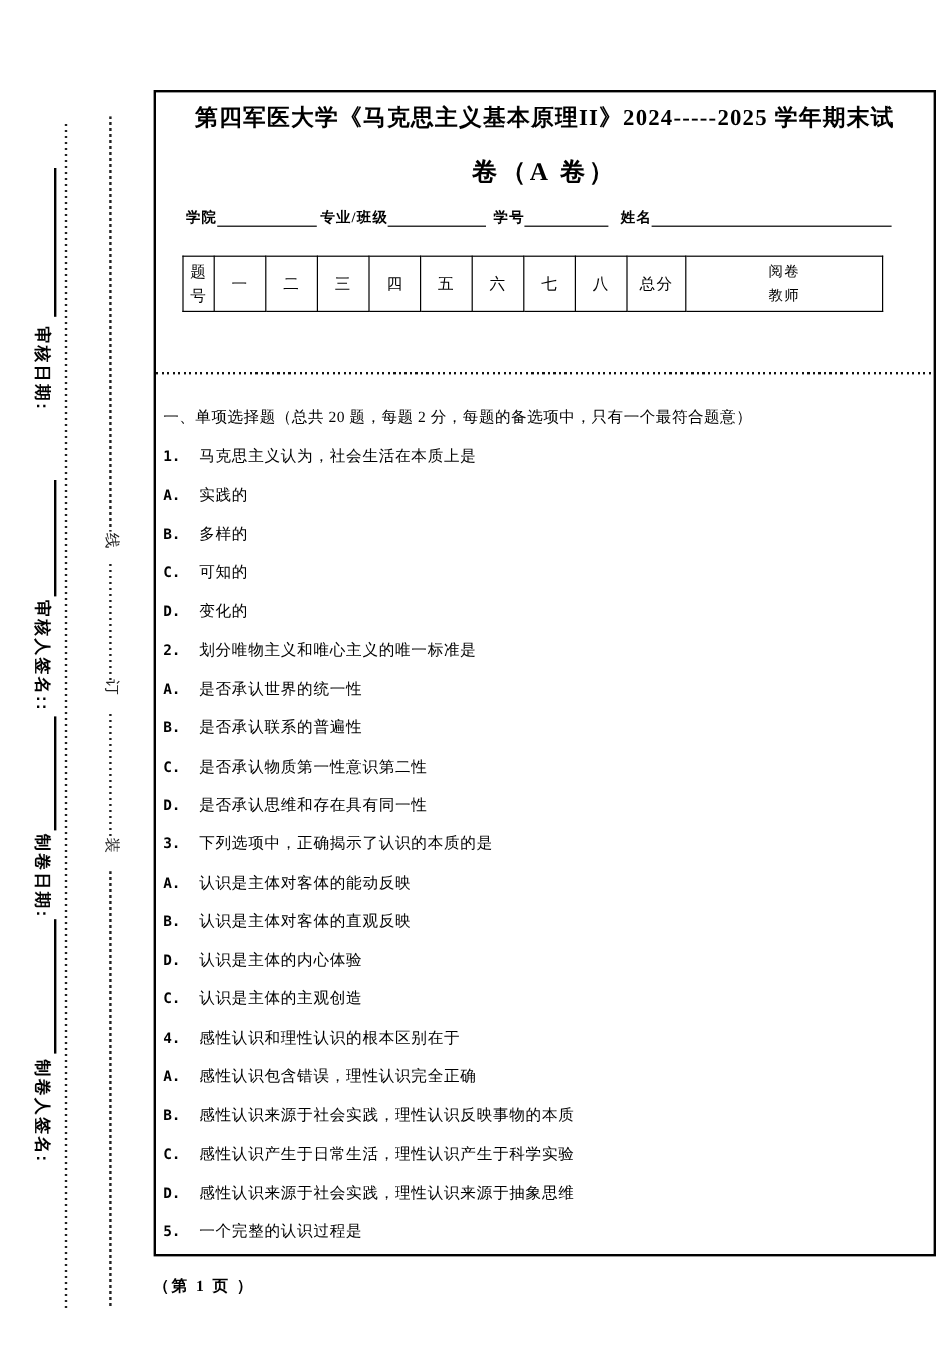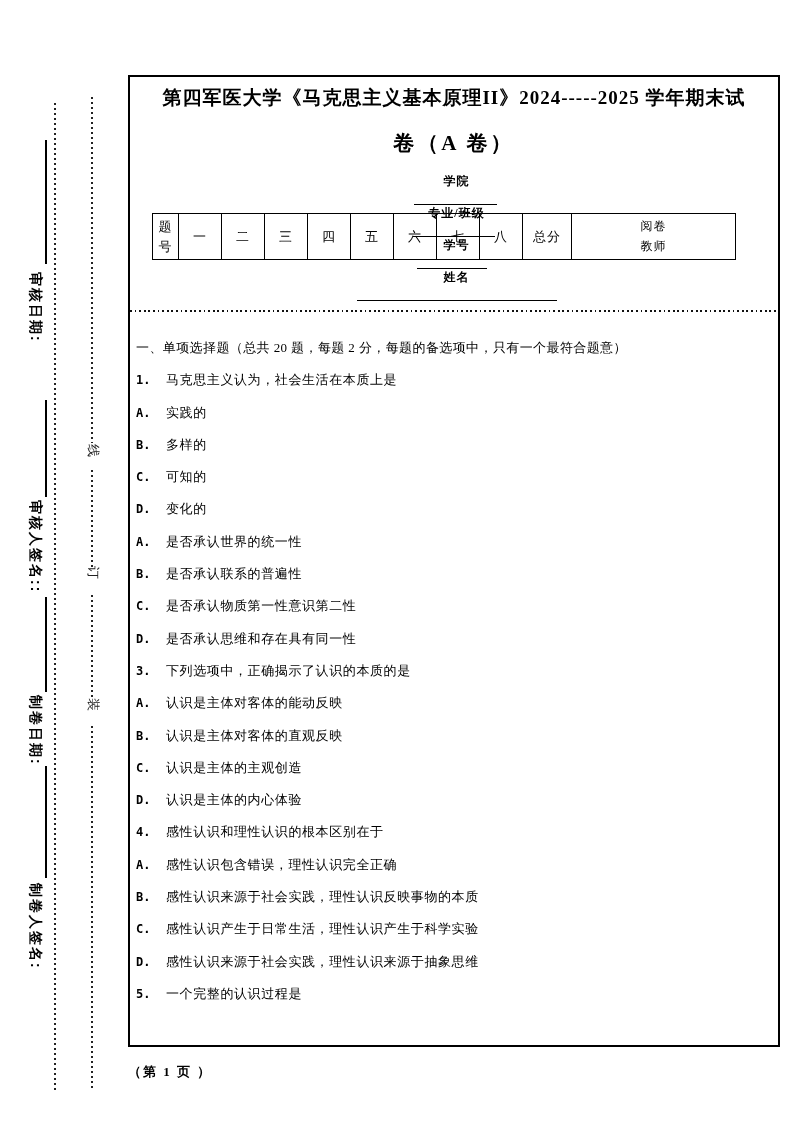--- a/index.html
+++ b/index.html
@@ -44,22 +44,22 @@
     border:2px solid #000;box-sizing:border-box;
   }
   .title1,.title2{
     position:absolute;left:0;width:100%;text-align:center;
     font-weight:bold;white-space:nowrap;letter-spacing:1px;
   }
   .title1{top:8px;font-size:19px;}
   .title2{top:52px;font-size:21px;letter-spacing:3px;}
   .fields{
     position:absolute;top:96px;left:25px;right:20px;
-    display:flex;align-items:center;
-    font-size:12px;font-weight:bold;flex-direction:column;
+    display:flex;align-items:flex-end;
+    font-size:12px;font-weight:bold;
   }
   .flabel{line-height:16px;white-space:nowrap;letter-spacing:1px;}
   .fline{border-bottom:1.4px solid #000;height:15px;}
   .fline.w1{width:83px;margin-right:3px;}
   .fline.w2{width:82px;margin-right:6px;}
   .fline.w3{width:70px;margin-right:10px;}
   .fline.w4{width:200px;}
   table.score{
     position:absolute;top:136px;left:22px;
     border-collapse:collapse;table-layout:fixed;width:583px;
@@ -159,30 +159,31 @@
 
   <div class="questions">
     <div class="qline qheading">一、单项选择题（总共 20 题，每题 2 分，每题的备选项中，只有一个最符合题意）</div>
 
     <div class="qline"><span class="qnum">1.</span><span>马克思主义认为，社会生活在本质上是</span></div>
     <div class="qline"><span class="qnum">A.</span><span>实践的</span></div>
     <div class="qline"><span class="qnum">B.</span><span>多样的</span></div>
     <div class="qline"><span class="qnum">C.</span><span>可知的</span></div>
     <div class="qline"><span class="qnum">D.</span><span>变化的</span></div>
 
+    <div class="qline"><span class="qnum">2.</span><span>划分唯物主义和唯心主义的唯一标准是</span></div>
     <div class="qline"><span class="qnum">A.</span><span>是否承认世界的统一性</span></div>
     <div class="qline"><span class="qnum">B.</span><span>是否承认联系的普遍性</span></div>
     <div class="qline"><span class="qnum">C.</span><span>是否承认物质第一性意识第二性</span></div>
     <div class="qline"><span class="qnum">D.</span><span>是否承认思维和存在具有同一性</span></div>
 
     <div class="qline"><span class="qnum">3.</span><span>下列选项中，正确揭示了认识的本质的是</span></div>
     <div class="qline"><span class="qnum">A.</span><span>认识是主体对客体的能动反映</span></div>
     <div class="qline"><span class="qnum">B.</span><span>认识是主体对客体的直观反映</span></div>
+    <div class="qline"><span class="qnum">D.</span><span>认识是主体的内心体验</span></div>
     <div class="qline"><span class="qnum">C.</span><span>认识是主体的主观创造</span></div>
-    <div class="qline"><span class="qnum">D.</span><span>认识是主体的内心体验</span></div>
 
     <div class="qline"><span class="qnum">4.</span><span>感性认识和理性认识的根本区别在于</span></div>
     <div class="qline"><span class="qnum">A.</span><span>感性认识包含错误，理性认识完全正确</span></div>
     <div class="qline"><span class="qnum">B.</span><span>感性认识来源于社会实践，理性认识反映事物的本质</span></div>
     <div class="qline"><span class="qnum">C.</span><span>感性认识产生于日常生活，理性认识产生于科学实验</span></div>
     <div class="qline"><span class="qnum">D.</span><span>感性认识来源于社会实践，理性认识来源于抽象思维</span></div>
 
     <div class="qline"><span class="qnum">5.</span><span>一个完整的认识过程是</span></div>
   </div>
 </div>

